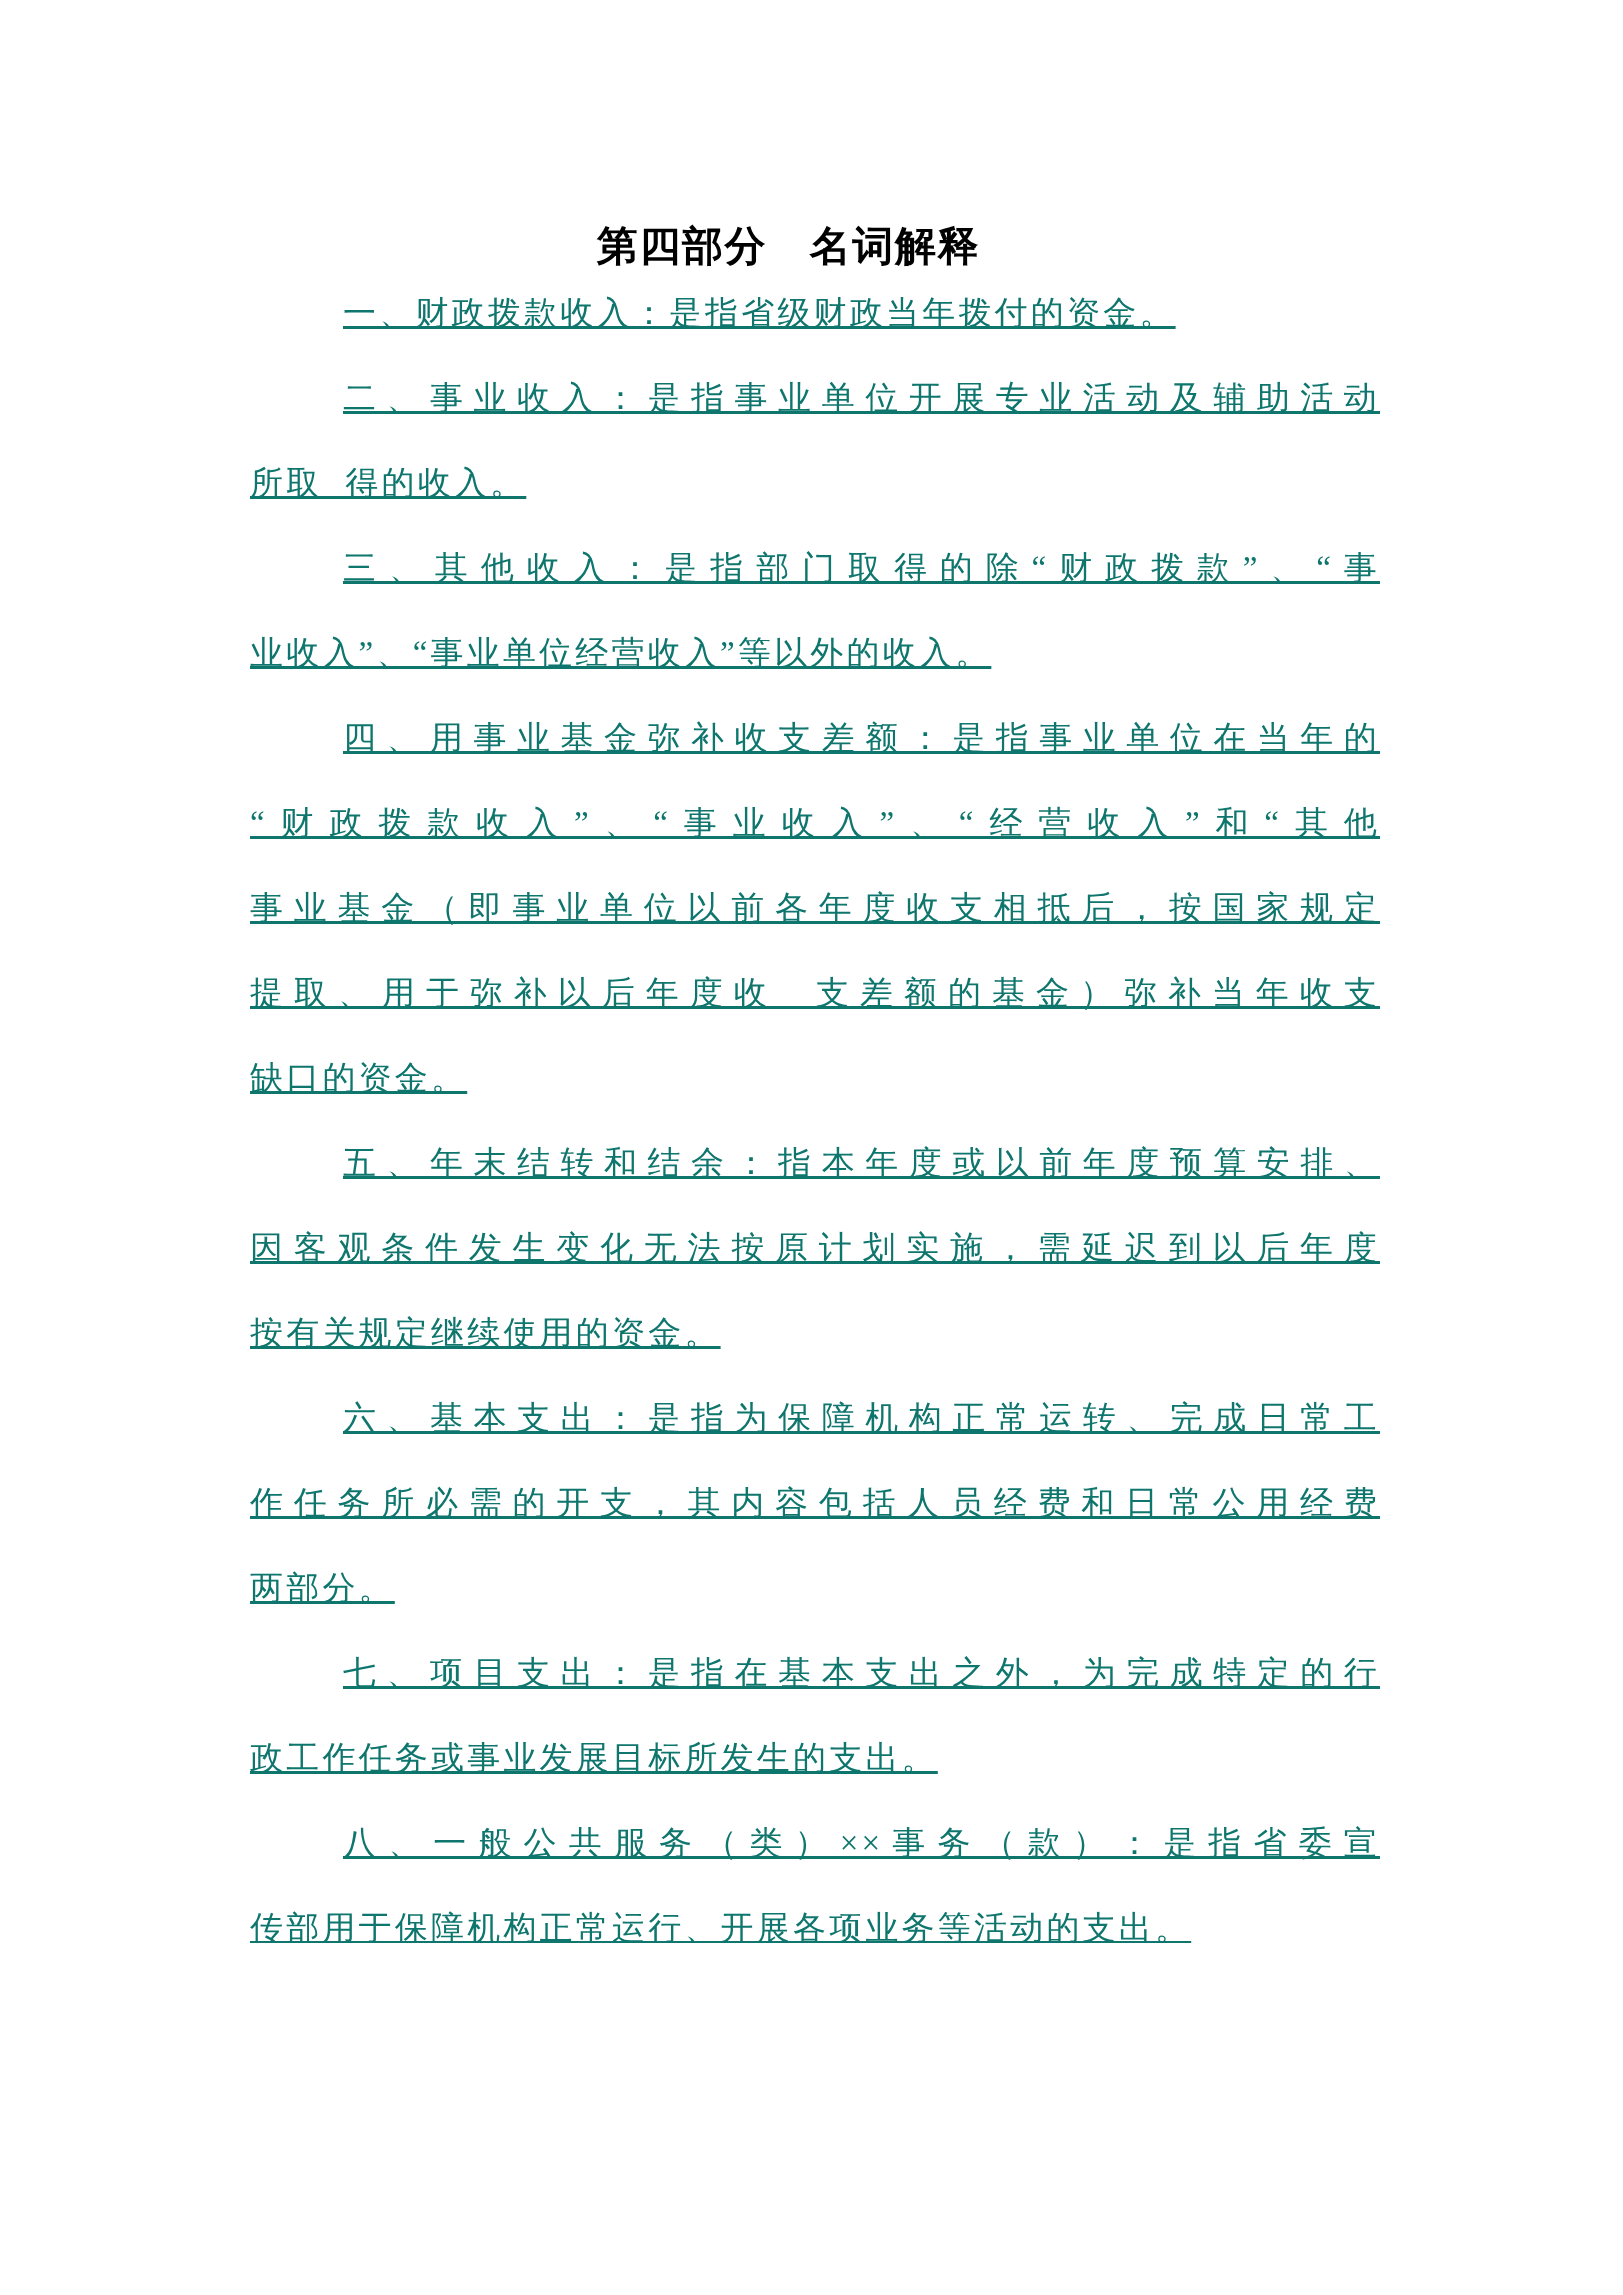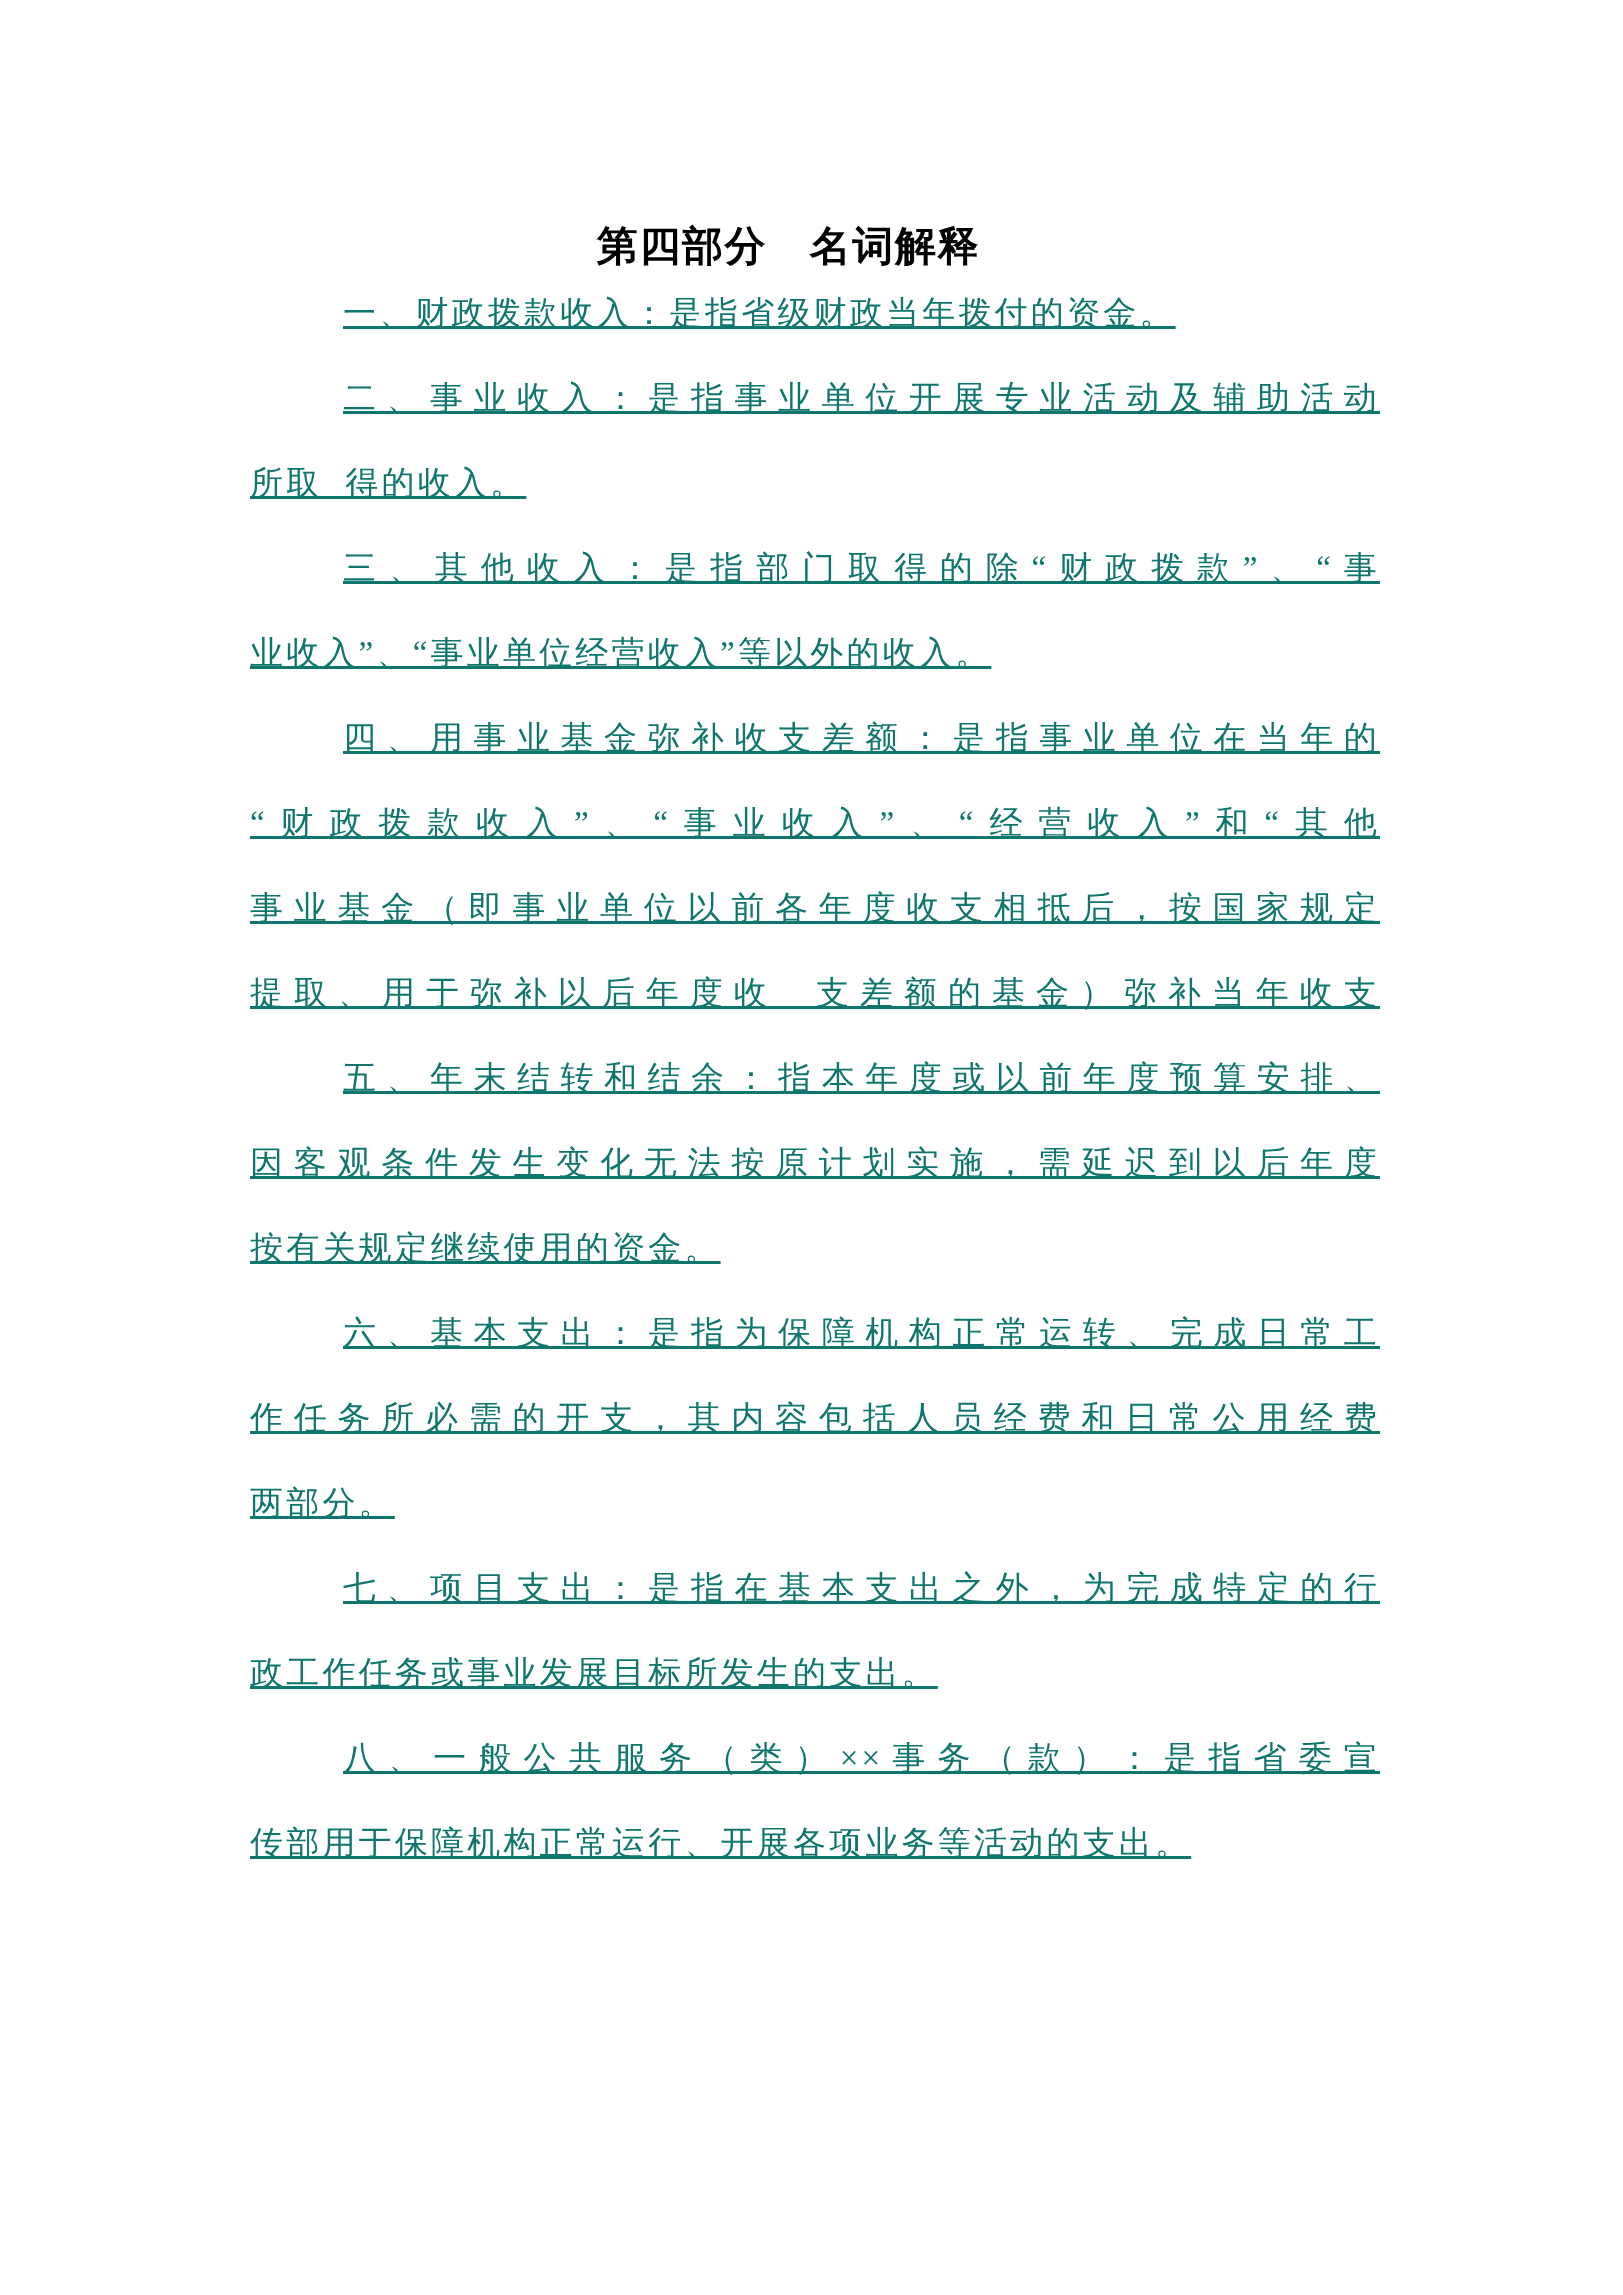--- a/index.html
+++ b/index.html
@@ -73,20 +73,21 @@
   <div class="doc-body">
       <div class="line indent">一、财政拨款收入：是指省级财政当年拨付的资金。</div>
       <div class="line indent justify">二、事业收入：是指事业单位开展专业活动及辅助活动</div>
       <div class="line">所取  得的收入。</div>
       <div class="line indent justify">三、其他收入：是指部门取得的除“财政拨款”、“事</div>
       <div class="line">业收入”、“事业单位经营收入”等以外的收入。</div>
       <div class="line indent justify">四、用事业基金弥补收支差额：是指事业单位在当年的</div>
       <div class="line justify">“财政拨款收入”、“事业收入”、“经营收入”和“其他</div>
       <div class="line justify">事业基金（即事业单位以前各年度收支相抵后，按国家规定</div>
       <div class="line justify">提取、用于弥补以后年度收  支差额的基金）弥补当年收支</div>
+      <div class="line">缺口的资金。</div>
       <div class="line indent justify">五、年末结转和结余：指本年度或以前年度预算安排、</div>
       <div class="line justify">因客观条件发生变化无法按原计划实施，需延迟到以后年度</div>
       <div class="line">按有关规定继续使用的资金。</div>
       <div class="line indent justify">六、基本支出：是指为保障机构正常运转、完成日常工</div>
       <div class="line justify">作任务所必需的开支，其内容包括人员经费和日常公用经费</div>
       <div class="line">两部分。</div>
       <div class="line indent justify">七、项目支出：是指在基本支出之外，为完成特定的行</div>
       <div class="line">政工作任务或事业发展目标所发生的支出。</div>
       <div class="line indent justify">八、一般公共服务（类）××事务（款）：是指省委宣</div>
       <div class="line">传部用于保障机构正常运行、开展各项业务等活动的支出。</div>

